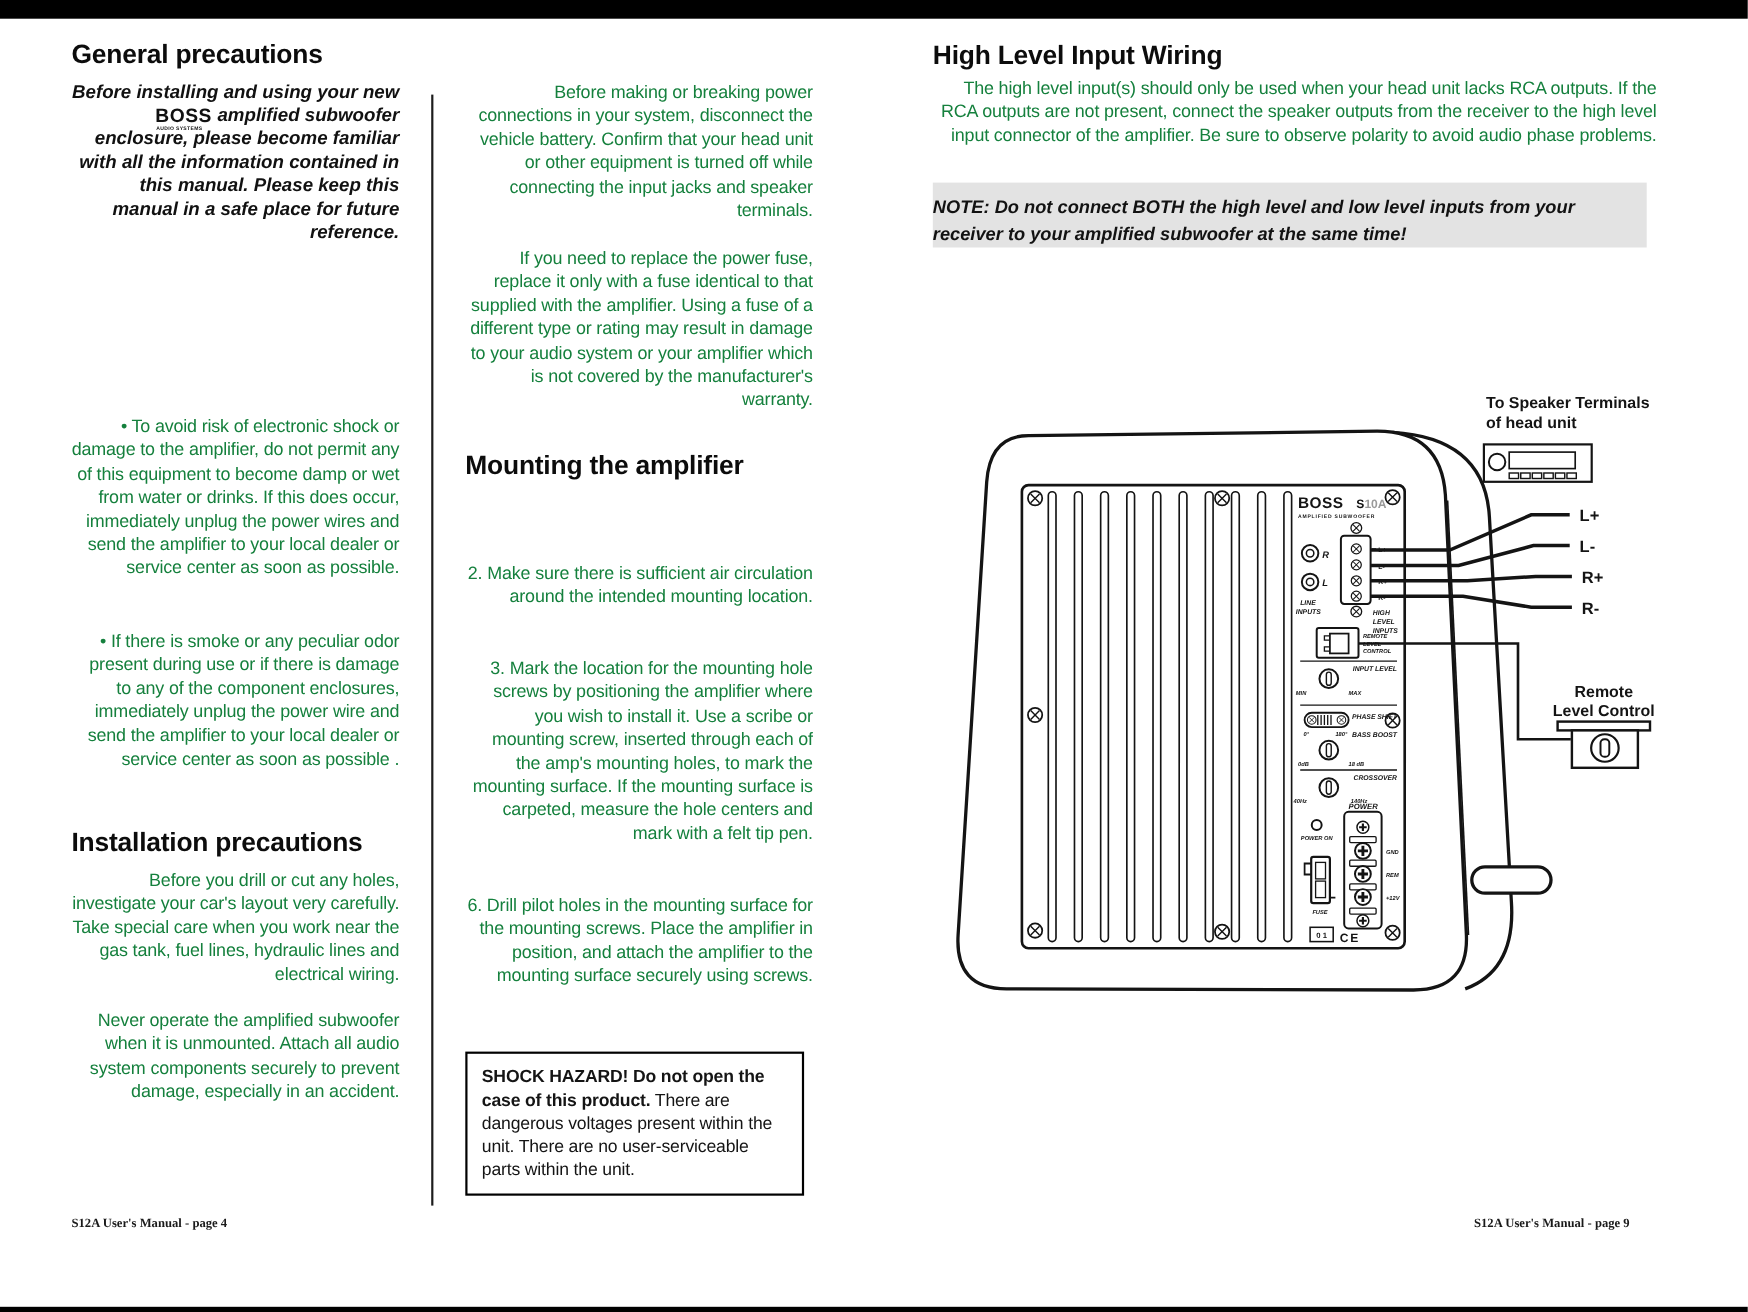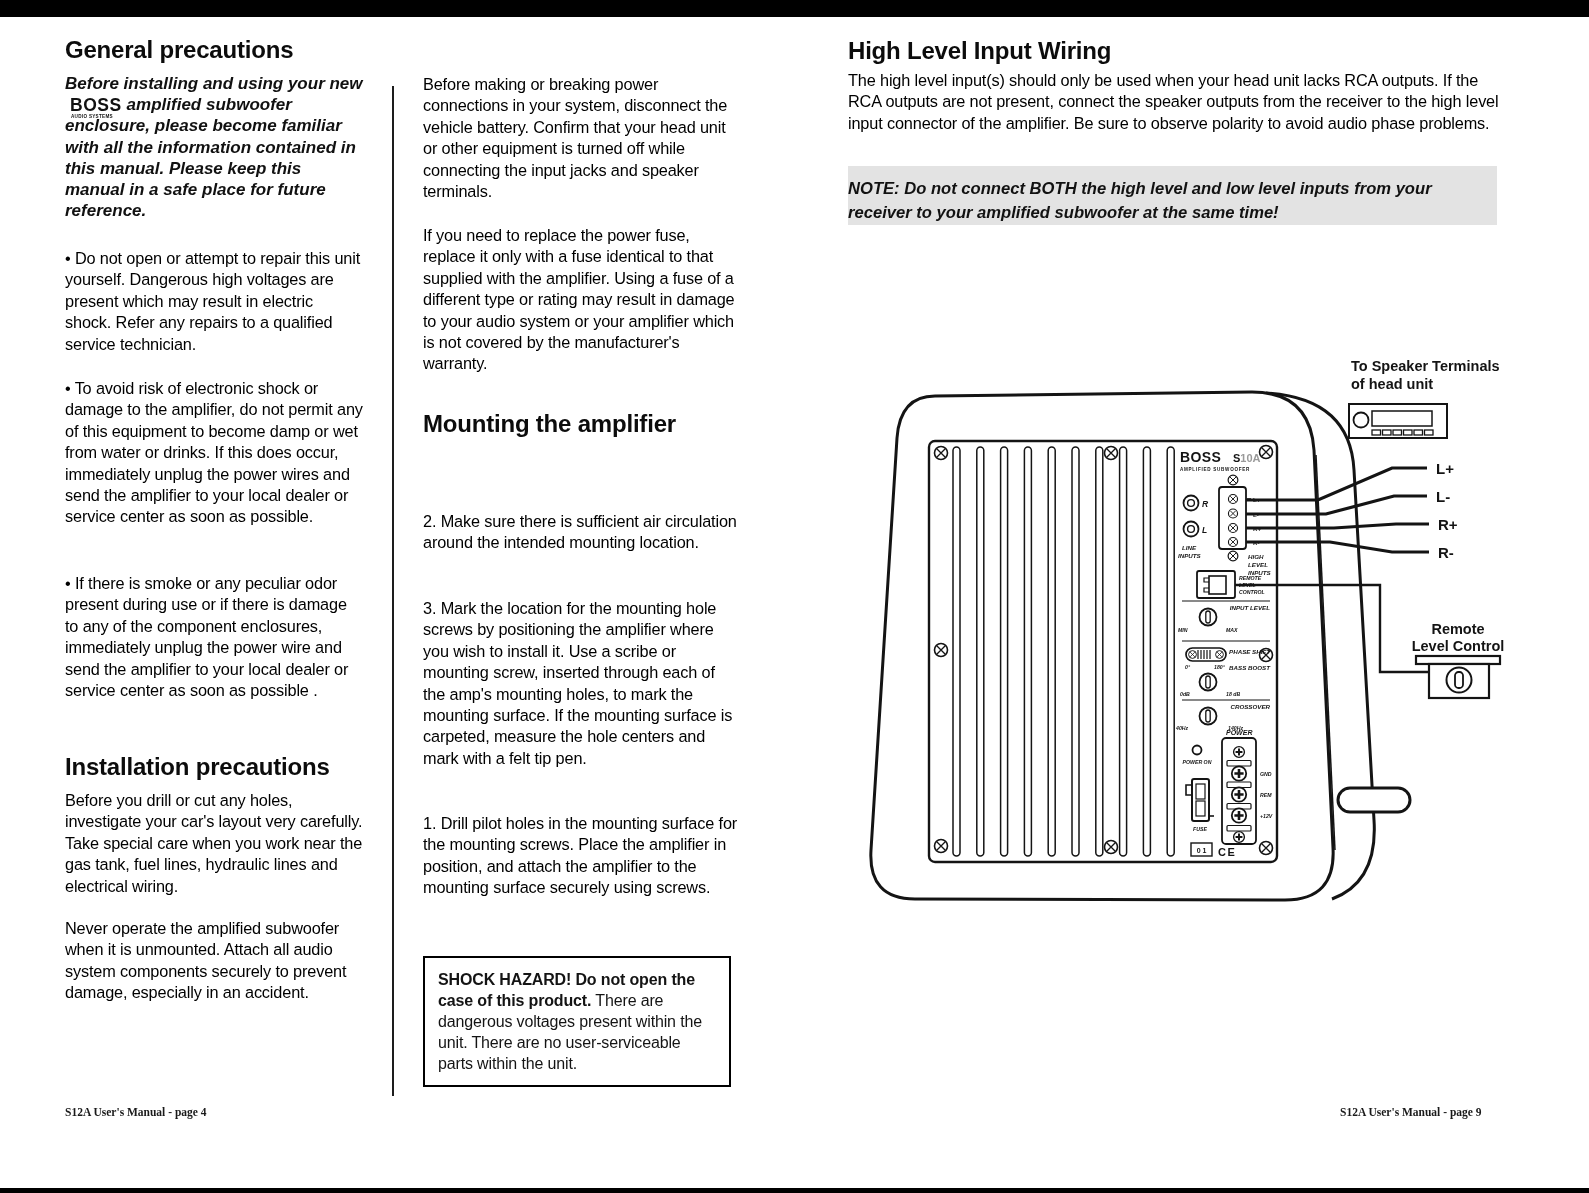--- a/index.html
+++ b/index.html
@@ -1,22 +1,22 @@
 <!DOCTYPE html>
 <html><head>
 <meta charset="utf-8">
 <style>
   html,body{margin:0;padding:0;background:#fff;}
   .page{position:relative;width:1589px;height:1193px;background:#fff;overflow:hidden;
         font-family:"Liberation Sans",sans-serif;color:#161616;}
   .abs{position:absolute;}
-  p{margin:0;}
+  p{margin:0;text-align:right;}
   .bar{background:#000;}
   .h{font-size:24px;font-weight:800;letter-spacing:-0.2px;color:#0c0c0c;margin:0;}
-  .body-text{font-size:16.3px;line-height:21.4px;letter-spacing:-0.15px;color:#000000;}
+  .body-text{font-size:16.3px;line-height:21.4px;letter-spacing:-0.15px;color:#15803d;}
   .bi{font-weight:700;font-style:italic;font-size:17px;line-height:21.2px;color:#111;}
   .divider{width:2px;background:#1d1d1d;}
   .bosslogo{display:inline-block;position:relative;font-style:normal;font-weight:900;
             letter-spacing:0.5px;font-size:17.5px;line-height:1;margin:0 5px;vertical-align:-1px;}
   .bosslogo small{position:absolute;left:1px;bottom:-4.5px;font-size:4.6px;font-weight:700;
                   letter-spacing:0.3px;white-space:nowrap;}
   .shockbox{border:2.5px solid #000;padding:11px 13px;font-size:16px;line-height:21px;
             letter-spacing:-0.15px;color:#141414;}
   .shockbox .sb{font-weight:800;}
   .notebox{box-sizing:border-box;padding:11px 14px 0 0;font-weight:700;font-style:italic;
@@ -38,37 +38,36 @@
 
 <div class="page">
 
   <div class="abs bar" style="left:0;top:0;width:1589px;height:17px"></div>
   <div class="abs bar" style="left:0;top:1188px;width:1589px;height:5px"></div>
 
   <h2 class="abs h" style="left:65px;top:36px">General precautions</h2>
 
   <p class="abs bi" style="left:65px;top:73px;width:298px"><span>Before installing and using your new</span><span class="bosslogo"><span>BOSS</span><small>AUDIO SYSTEMS</small></span><span>amplified subwoofer enclosure, please become familiar with all the information contained in this manual. Please keep this manual in a safe place for future reference.</span></p>
 
-  <p class="abs body-text" style="left:65px;top:248px;width:298px">• Do not open or attempt to repair this unit yourself. Dangerous high voltages are present which may result in electric shock. Refer any repairs to a qualified service technician.</p>
   <p class="abs body-text" style="left:65px;top:378px;width:298px">• To avoid risk of electronic shock or damage to the amplifier, do not permit any of this equipment to become damp or wet from water or drinks. If this does occur, immediately unplug the power wires and send the amplifier to your local dealer or service center as soon as possible.</p>
   <p class="abs body-text" style="left:65px;top:573px;width:298px">• If there is smoke or any peculiar odor present during use or if there is damage to any of the component enclosures, immediately unplug the power wire and send the amplifier to your local dealer or service center as soon as possible .</p>
 
   <h2 class="abs h" style="left:65px;top:753px">Installation precautions</h2>
   <p class="abs body-text" style="left:65px;top:790px;width:298px">Before you drill or cut any holes, investigate your car's layout very carefully. Take special care when you work near the gas tank, fuel lines, hydraulic lines and electrical wiring.</p>
   <p class="abs body-text" style="left:65px;top:918px;width:298px">Never operate the amplified subwoofer when it is unmounted. Attach all audio system components securely to prevent damage, especially in an accident.</p>
 
   <div class="abs divider" style="left:392px;top:86px;height:1010px"></div>
 
   <p class="abs body-text" style="left:423px;top:74px;width:316px">Before making or breaking power connections in your system, disconnect the vehicle battery. Confirm that your head unit or other equipment is turned off while connecting the input jacks and speaker terminals.</p>
   <p class="abs body-text" style="left:423px;top:225px;width:316px">If you need to replace the power fuse, replace it only with a fuse identical to that supplied with the amplifier. Using a fuse of a different type or rating may result in damage to your audio system or your amplifier which is not covered by the manufacturer's warranty.</p>
 
   <h2 class="abs h" style="left:423px;top:410px">Mounting the amplifier</h2>
   <p class="abs body-text" style="left:423px;top:511px;width:316px">2. Make sure there is sufficient air circulation around the intended mounting location.</p>
   <p class="abs body-text" style="left:423px;top:598px;width:316px">3. Mark the location for the mounting hole screws by positioning the amplifier where you wish to install it. Use a scribe or mounting screw, inserted through each of the amp's mounting holes, to mark the mounting surface. If the mounting surface is carpeted, measure the hole centers and mark with a felt tip pen.</p>
-  <p class="abs body-text" style="left:423px;top:813px;width:316px">1. Drill pilot holes in the mounting surface for the mounting screws. Place the amplifier in position, and attach the amplifier to the mounting surface securely using screws.</p>
+  <p class="abs body-text" style="left:423px;top:813px;width:316px">6. Drill pilot holes in the mounting surface for the mounting screws. Place the amplifier in position, and attach the amplifier to the mounting surface securely using screws.</p>
 
   <div class="abs shockbox" style="left:423px;top:956px;width:278px"><span class="sb">SHOCK HAZARD! Do not open the case of this product.</span><span> There are dangerous voltages present within the unit. There are no user-serviceable parts within the unit.</span></div>
 
   <div class="abs footer" style="left:65px;top:1106px">S12A User's Manual - page 4</div>
 
   <h2 class="abs h" style="left:848px;top:37px">High Level Input Wiring</h2>
   <p class="abs body-text" style="left:848px;top:70px;width:658px">The high level input(s) should only be used when your head unit lacks RCA outputs. If the RCA outputs are not present, connect the speaker outputs from the receiver to the high level input connector of the amplifier. Be sure to observe polarity to avoid audio phase problems.</p>
   <div class="abs notebox" style="left: 848px; top: 166px; width: 649px; height: 59px; background: rgb(227, 227, 227);"><span>NOTE: Do not connect BOTH the high level and low level inputs from your receiver to your amplified subwoofer at the same time!</span></div>
 
   <div class="abs footer" style="left:1340px;top:1106px">S12A User's Manual - page 9</div>

